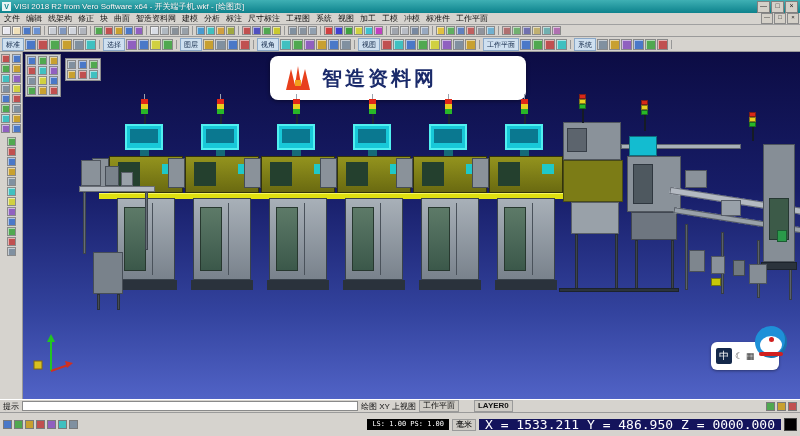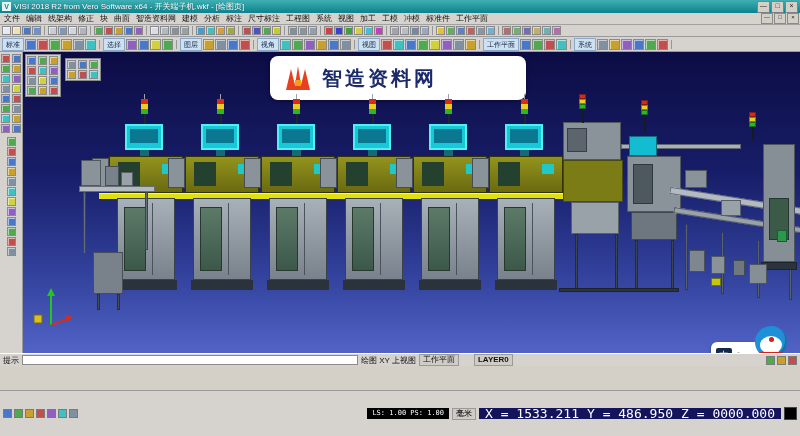--- a/index.html
+++ b/index.html
@@ -101,21 +101,21 @@
 
   
   .status1{height:12px;background:#d6d3ce;border-top:1px solid #fff;display:flex;align-items:center;
     gap:3px;padding:0 3px;font-size:8px;color:#111;flex:0 0 auto;}
   .cmd-input{flex:0 0 330px;height:8px;font-size:7px;border:1px solid #8a8a8a;background:#fff;padding:0 2px;}
   .chip{border:1px solid #9a9a9a;background:#cfccc6;padding:0 3px;height:10px;line-height:10px;white-space:nowrap;}
   .layer-chip{font-weight:bold;margin-left:12px;}
   .sicon{width:9px;height:9px;border:1px solid #7a7a7a;box-sizing:border-box;display:inline-block;flex:0 0 auto;}
   .spacer{flex:1;}
   .status2{height:13px;background:#d6d3ce;border-top:1px solid #9a9a9a;display:flex;align-items:center;
-    gap:3px;padding:16px 3px;font-size:8px;flex:0 0 auto;margin-top:24px;}
+    gap:3px;padding:5px 3px;font-size:8px;flex:0 0 auto;}
   .seg-black{background:#000;color:#fff;padding:0 5px;height:11px;line-height:11px;
     font-family:"DejaVu Sans Mono",monospace;font-size:7px;white-space:nowrap;}
   .seg-coords{background:#14145c;color:#fff;padding:0 6px;height:11px;line-height:11px;display:flex;gap:8px;
     font-family:"DejaVu Sans Mono",monospace;font-size:13px;white-space:nowrap;}
   .pwr{width:11px;height:11px;background:#000;border:1px solid #444;flex:0 0 auto;}
 </style>
 </head>
 <body>
 
 <div class="app">

